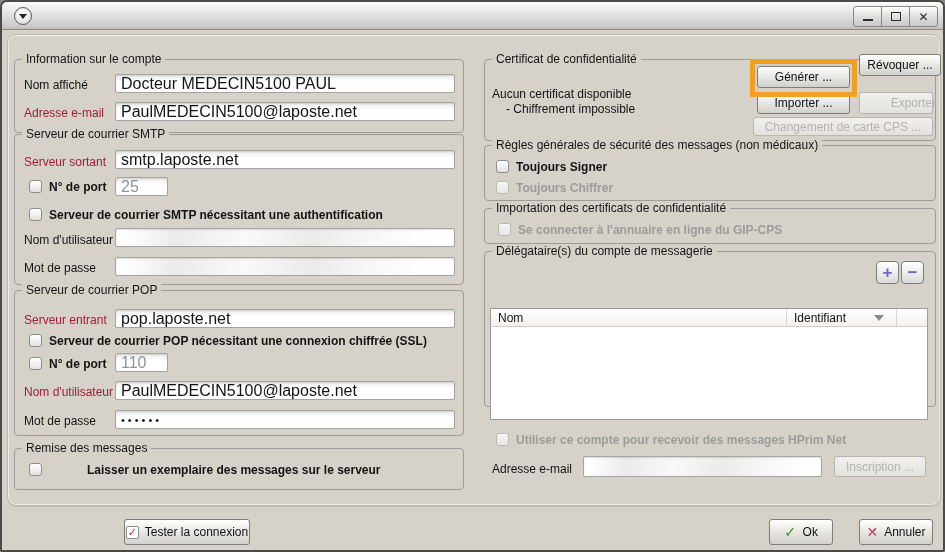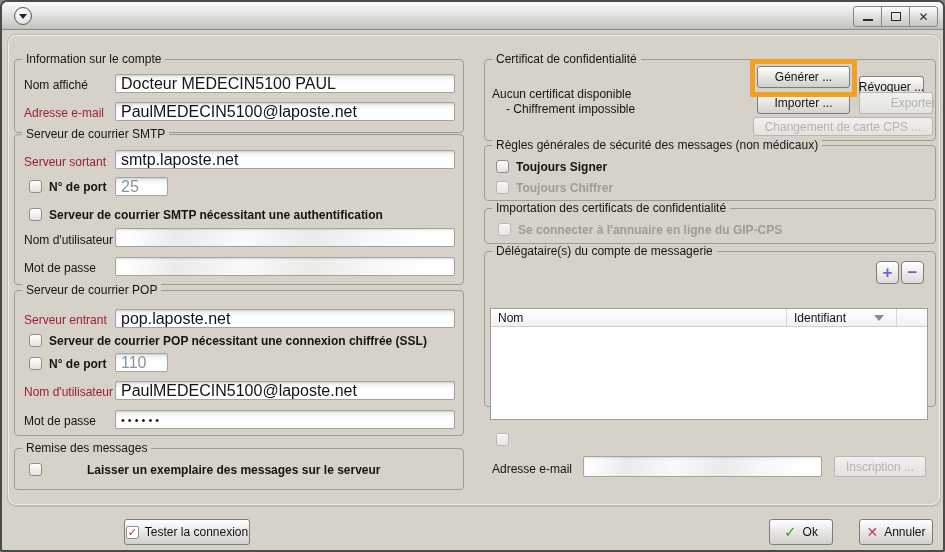--- a/index.html
+++ b/index.html
@@ -153,21 +153,21 @@
   <span class="cb" style="left:27px;top:461px;"></span>
   <span class="lbl" style="left:47px;top:461px;font-weight:bold;padding-left:38px;">Laisser un exemplaire des messages sur le serveur</span>
 
   <div class="group" style="left:482px;top:57px;width:452px;height:82px;">
     <span class="legend">Certificat de confidentialité</span>
   </div>
   <span class="lbl" style="left:490px;top:85px;">Aucun certificat disponible</span>
   <span class="lbl" style="left:504px;top:100px;">- Chiffrement impossible</span>
   <div class="hl-box" style="left:748px;top:57px;width:107px;height:38px;"></div>
   <button class="btn" style="left:755px;top:64px;width:93px;height:22px;z-index:6;">Générer ...</button>
-  <button class="btn" style="left:857px;top:74px;width:65px;height:22px;">Révoquer ...</button>
+  <button class="btn" style="left:857px;top:52px;width:82px;height:22px;">Révoquer ...</button>
   <button class="btn" style="left:755px;top:90px;width:93px;height:22px;">Importer ...</button>
   <button class="btn dis" style="left:857px;top:90px;width:74px;height:22px;padding-left:48px;">Exporter ...</button>
   <button class="btn dis" style="left:751px;top:115px;width:180px;height:19px;">Changement de carte CPS ...</button>
 
   <div class="group" style="left:482px;top:143px;width:452px;height:56px;">
     <span class="legend">Règles générales de sécurité des messages (non médicaux)</span>
   </div>
   <span class="cb" style="left:494px;top:158px;"></span>
   <span class="lbl" style="left:514px;top:158px;font-weight:bold;">Toujours Signer</span>
   <span class="cb dis" style="left:494px;top:179px;"></span>
@@ -196,20 +196,21 @@
       <div class="dcol" style="width:110px;">
         <span>Identifiant</span>
         <span class="sort-tri"></span>
       </div>
       <div class="dcol" style="flex:1;"></div>
     </div>
     <div style="height:93px;"></div>
   </div>
 
   <span class="cb dis" style="left:494px;top:431px;"></span>
+  <span class="lbl dim" style="left:514px;top:431px;font-weight:bold;">Utiliser ce compte pour recevoir des messages HPrim Net</span>
   <span class="lbl" style="left:490px;top:460px;">Adresse e-mail</span>
   <input class="tf smudge" style="left: 581px; top: 454px; width: 239px; height: 21px;">
   <button class="btn dis" style="left:832px;top:454px;width:92px;height:21px;">Inscription ...</button>
 
   <button class="btn" style="left:122px;top:517px;width:126px;height:26px;">
     <span class="ico-testbox">✓</span>
     <span>Tester la connexion</span>
   </button>
   <button class="btn" style="left:767px;top:517px;width:64px;height:26px;">
     <span class="ico-check-green">✓</span>

